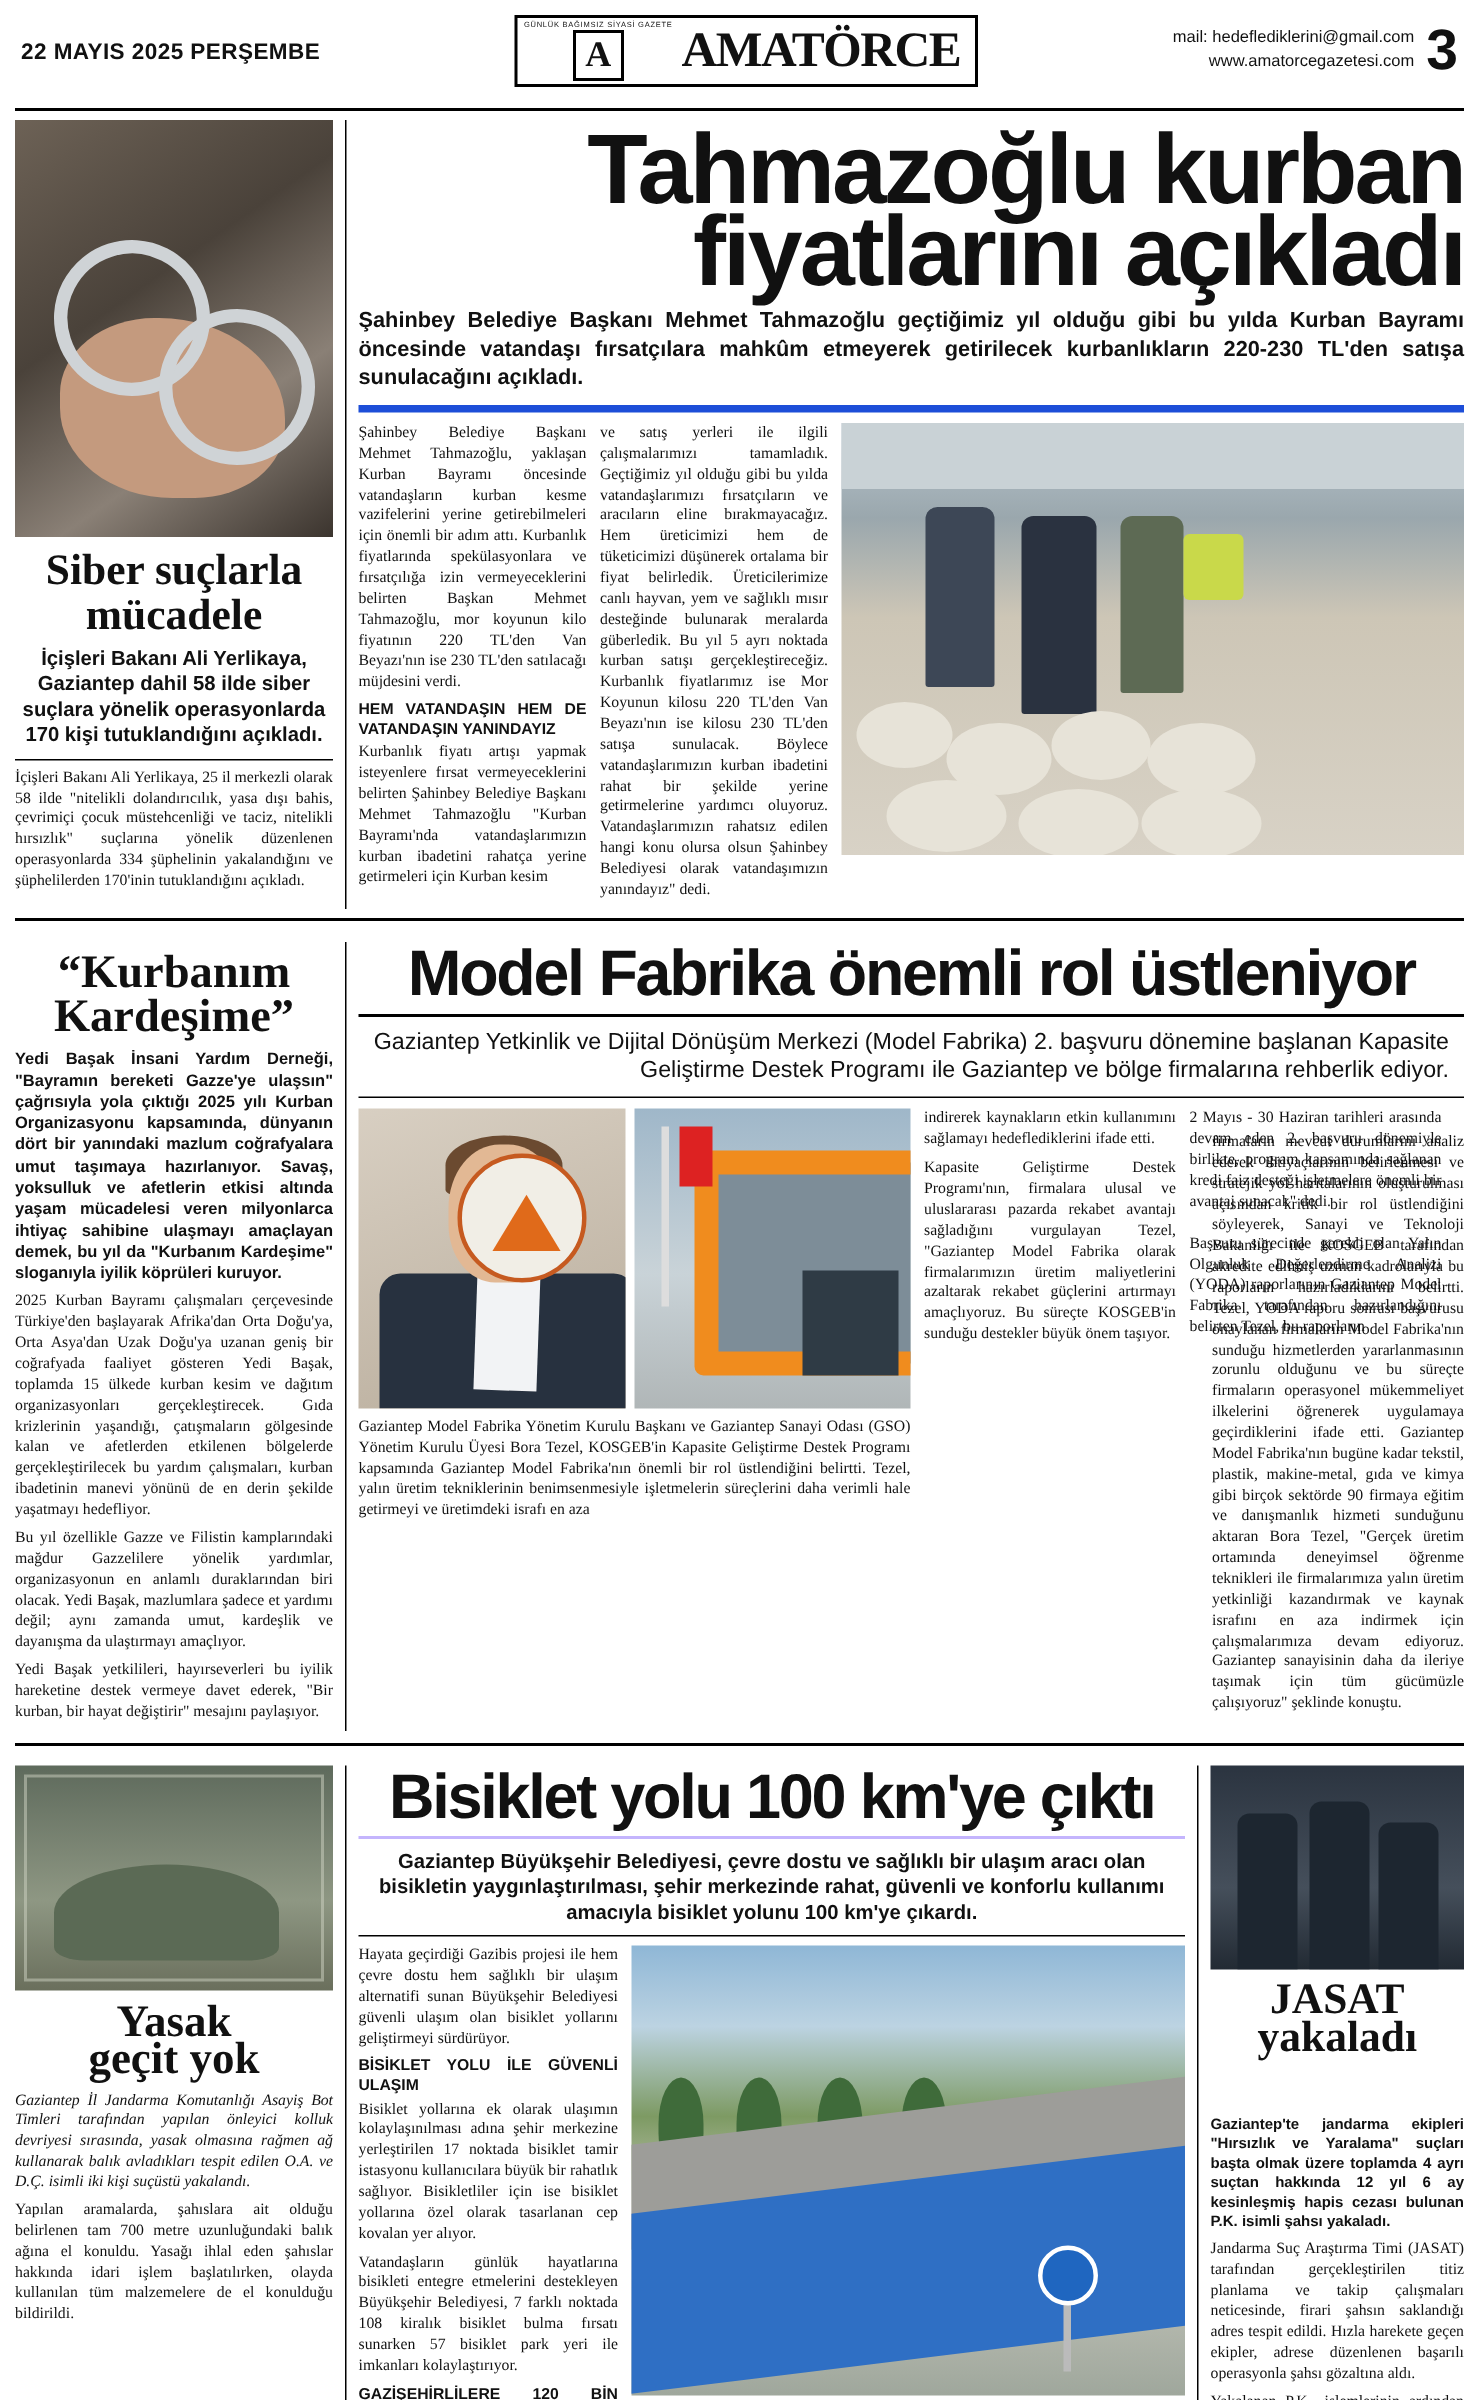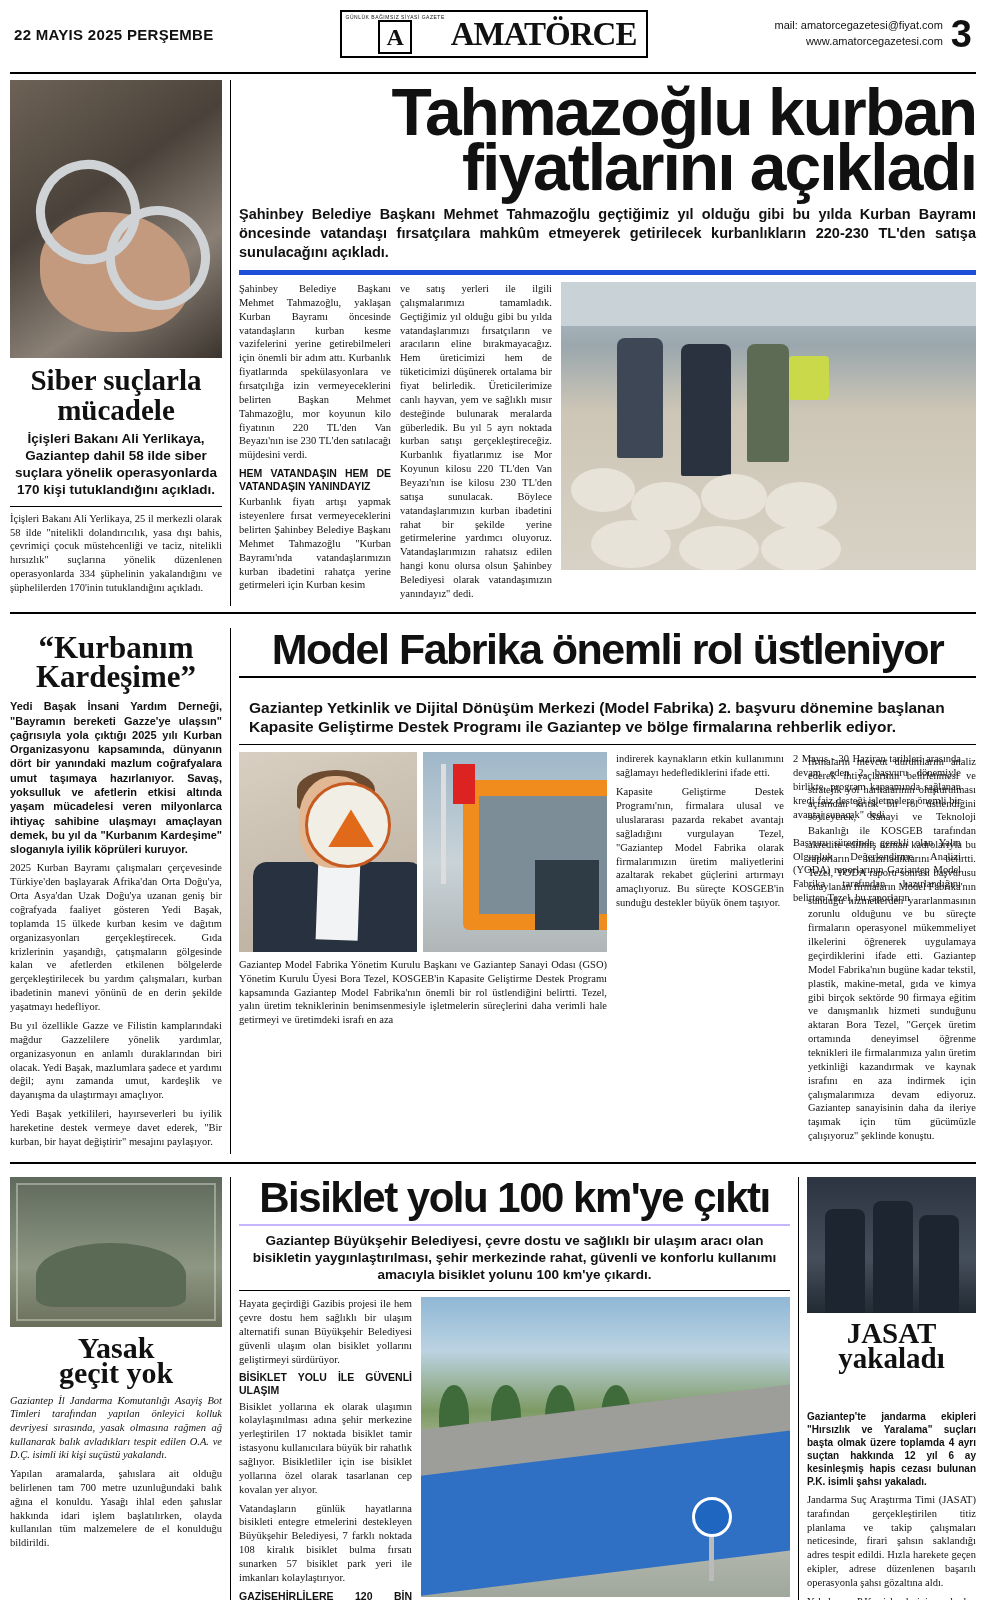--- a/index.html
+++ b/index.html
@@ -132,23 +132,23 @@
     font-family:"Liberation Sans", sans-serif; font-weight:bold;
     font-size:11px; line-height:1.3; text-align:justify; margin-bottom:5px;
   }
 
   .model-head {
     font-family:"Liberation Sans", sans-serif; font-weight:bold;
     font-size:43px; line-height:1; letter-spacing:-1.5px; text-align:center;
     border-bottom:2px solid #000; padding-bottom:5px;
   }
   .model-lead {
-    font-family:"Liberation Sans", sans-serif; font-weight:bold;
-    font-size:15.5px; line-height:1.25; text-align:left;
-    padding:20px 10px 8px; border-bottom:1px solid #000; margin-bottom:7px;
+    font-family:"Liberation Sans", sans-serif; font-weight:normal;
+    font-size:15.5px; line-height:1.25; text-align:right;
+    padding:7px 10px 8px; border-bottom:1px solid #000; margin-bottom:7px;
   }
   .model-body { display:flex; gap:9px; }
   .mb-photo { width:368px; }
   .photo-portrait {
     width:100%; height:200px;
     background:linear-gradient(160deg,#d8cfc2,#b9ad9c);
     position:relative; overflow:hidden;
   }
   .photo-portrait .head { position:absolute; width:74px;height:92px; left:60px; top:24px; background:#e2b894; border-radius:46% 46% 42% 42%; }
   .photo-portrait .hair { position:absolute; width:78px;height:40px; left:58px; top:18px; background:#6b4a30; border-radius:50% 50% 10% 10%; }
@@ -244,21 +244,21 @@
     <div class="date-line">22 MAYIS 2025 PERŞEMBE</div>
     <div class="logo-box">
       <div style="display:flex;flex-direction:column;align-items:center;">
         <div class="logo-sub">GÜNLÜK BAĞIMSIZ SİYASİ GAZETE</div>
         <div class="logo-a">A</div>
       </div>
       <div class="logo-word">AMATÖRCE</div>
     </div>
     <div style="display:flex;align-items:center;">
       <div class="contact">
-        <div>mail: amatorcegazetesi@fiyat.com</div>
+        <div>mail: hedeflediklerini@gmail.com</div>
         <div>www.amatorcegazetesi.com</div>
       </div>
       <div class="page-num">3</div>
     </div>
   </div>
 
   <div class="top-sec">
 
     <div class="top-left">
       <div class="photo siber-photo">

